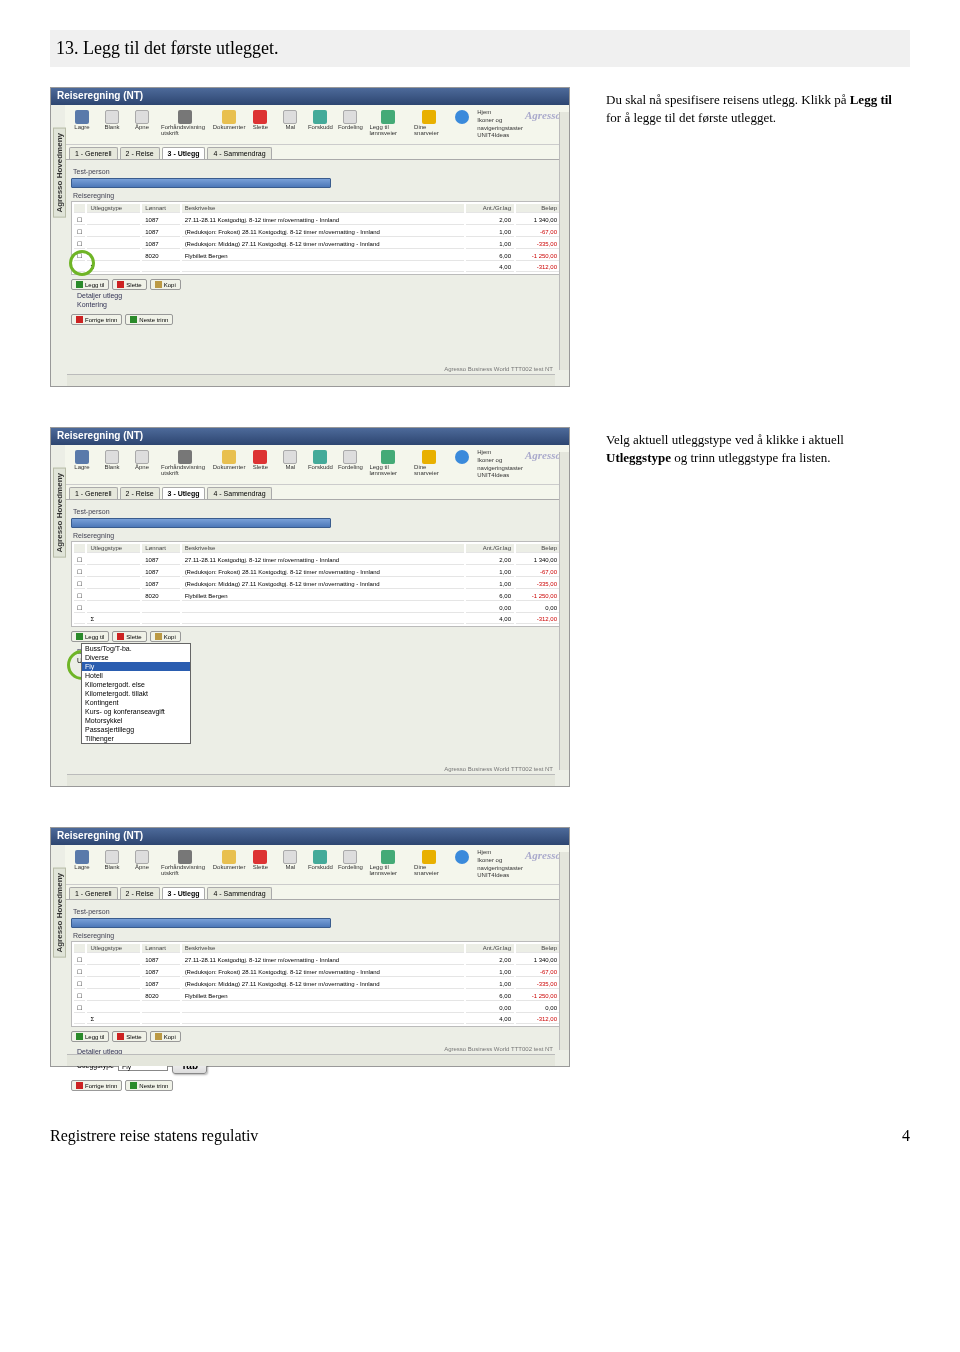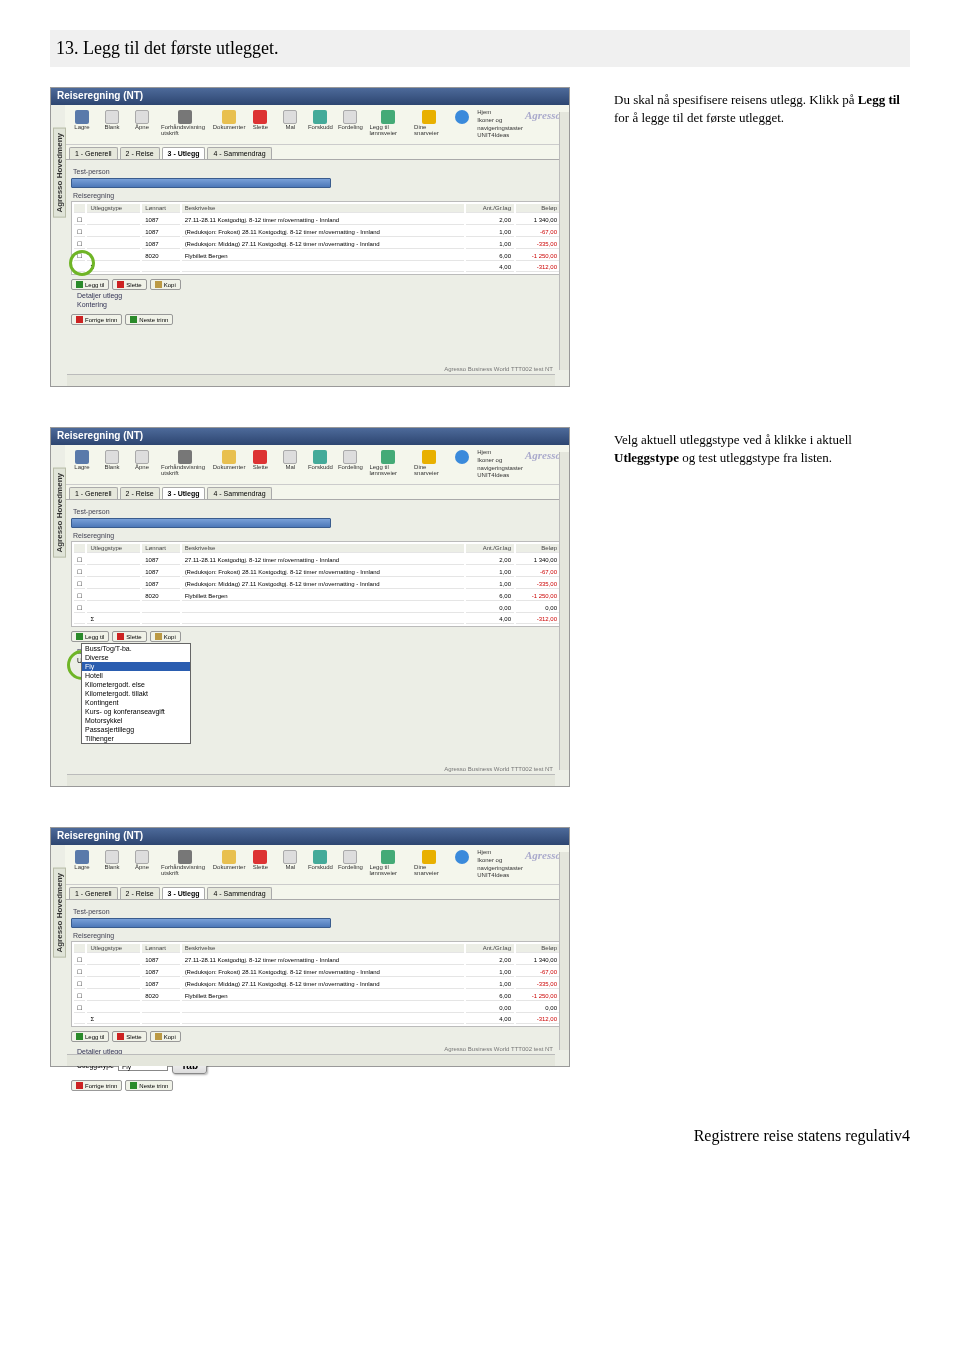--- a/index.html
+++ b/index.html
@@ -16,21 +16,21 @@
     background: #f0f0f0;
     padding: 8px 6px;
     font-size: 18px;
     font-weight: normal;
     margin-bottom: 20px;
   }
   .step-row {
     display: flex;
     flex-direction: row;
     margin-bottom: 40px;
-    gap: 20px;
+    gap: 12px;
   }
   .step-row .screenshot {
     flex: 0 0 auto;
   }
   .step-row .description {
     flex: 1 1 auto;
     font-size: 13px;
     line-height: 1.35;
     padding-top: 4px;
     margin-left: 24px;
@@ -249,21 +249,21 @@
     border: 1px solid #888;
     border-radius: 3px;
     font-size: 10px;
     font-family: Tahoma, sans-serif;
     font-weight: bold;
     padding: 2px 8px;
     box-shadow: 1px 1px 2px rgba(0,0,0,0.3);
   }
   .footer {
     display: flex;
-    justify-content: flex-end;
+    justify-content: space-between;
     margin-top: 60px;
     font-size: 16px;
   }
   .cursor { font-size: 9px; position: absolute; }
 </style>
 </head>
 <body>
 
 <div class="section-title">13. Legg til det første utlegget.</div>
 
@@ -593,21 +593,21 @@
           <div class="dd-item">Passasjertillegg</div>
           <div class="dd-item">Tilhenger</div>
         </div>
       <div class="circle" style="left:16px; top:222px; width:30px; height:30px;"></div>
       <div class="scroll-right"></div>
       <div class="scroll-bottom"></div>
       <div class="status">Agresso Business World  TTT002  test  NT</div>
     </div>
   </div>
   <div class="description">
-    <span>Velg aktuell utleggstype ved å klikke i aktuell </span><span class="bold">Utleggstype</span><span> og test utleggstype fra listen.</span>
+    <span>Velg aktuell utleggstype ved å klikke i aktuell </span><span class="bold">Utleggstype</span><span> og trinn utleggstype fra listen.</span>
   </div>
 </div>
 
 <div class="step-row">
   <div class="screenshot">
     <div class="mock-window mock-short">
       <div class="titlebar">Reiseregning (NT)</div>
       <span class="sidebar-label">Agresso Hovedmeny</span>
       <div class="toolbar">
         <div class="tb-item">

